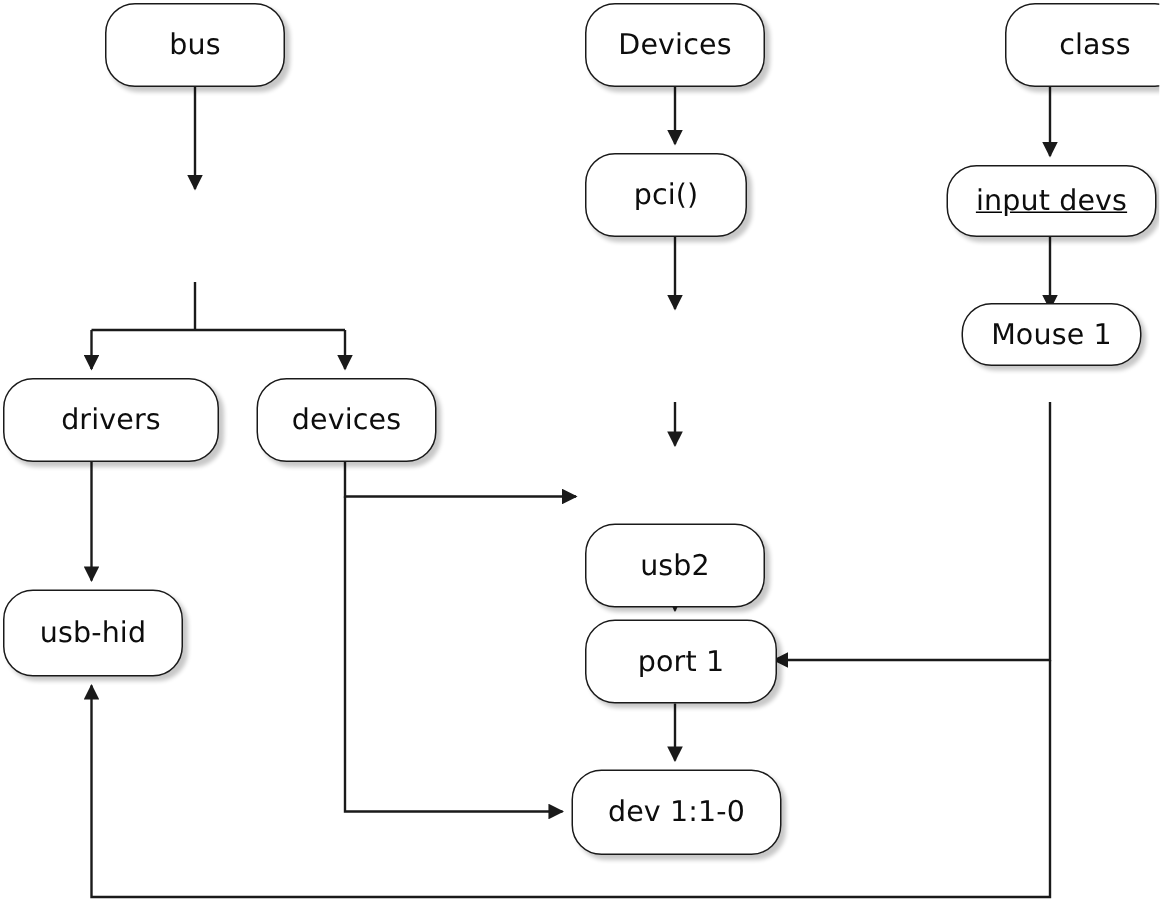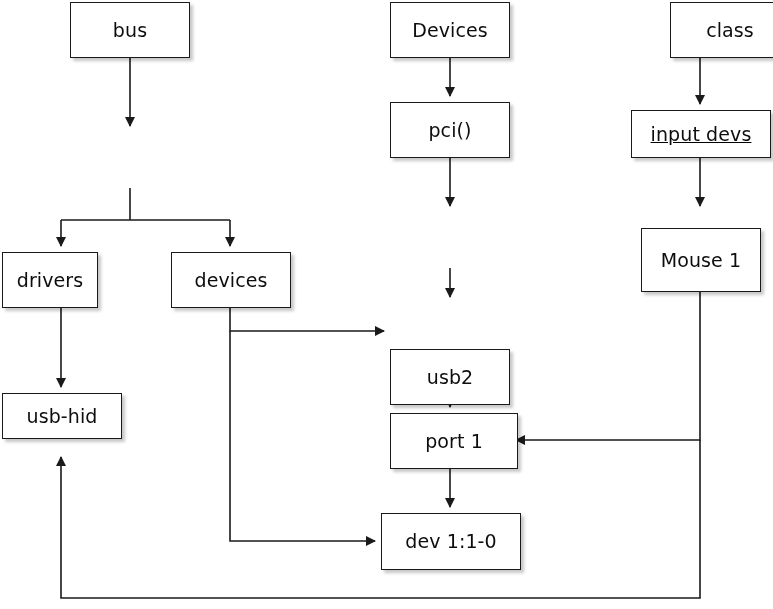--- a/index.html
+++ b/index.html
@@ -24,21 +24,21 @@
     top: 0;
     width: 773px;
     height: 609px;
     pointer-events: none;
   }
   .node {
     position: absolute;
     box-sizing: border-box;
     background: #ffffff;
     border: 1.4px solid #1a1a1a;
-    border-radius: 0;
+    border-radius: 20px;
     display: flex;
     align-items: center;
     justify-content: center;
     box-shadow: 3px 3px 3px rgba(0,0,0,0.22);
     z-index: 2;
   }
   .node .label {
     font-family: "DejaVu Sans", sans-serif;
     font-size: 19px;
     color: #0d0d0d;
@@ -94,37 +94,37 @@
 
       <path d="M 700 440 L 700 598 L 61 598 L 61 457" marker-end="url(#arrow)"></path>
     </g>
   </svg>
 
   <div class="node" style="left:70px;  top:2px;   width:120px; height:56px;">
     <span class="label">bus</span>
   </div>
 
 
-  <div class="node" style="left:2px;   top:252px; width:96px; height:56px;">
+  <div class="node" style="left:2px;   top:252px; width:144px; height:56px;">
     <span class="label">drivers</span>
   </div>
 
   <div class="node" style="left:171px; top:252px; width:120px; height:56px;">
     <span class="label">devices</span>
   </div>
 
-  <div class="node" style="left:2px;   top:393px; width:120px; height:46px;">
+  <div class="node" style="left:2px;   top:393px; width:120px; height:58px;">
     <span class="label">usb-hid</span>
   </div>
 
   <div class="node" style="left:390px; top:2px;   width:120px; height:56px;">
     <span class="label">Devices</span>
   </div>
 
-  <div class="node" style="left:390px; top:102px; width:120px; height:56px;">
+  <div class="node" style="left:390px; top:102px; width:108px; height:56px;">
     <span class="label">pci()</span>
   </div>
 
 
   <div class="node" style="left:390px; top:303px; width:120px; height:56px;margin-top:46px;">
     <span class="label">usb2</span>
   </div>
 
   <div class="node" style="left:390px; top:413px; width:128px; height:56px;">
     <span class="label">port 1</span>
@@ -135,17 +135,17 @@
   </div>
 
   <div class="node" style="left:670px; top:2px;   width:120px; height:56px;">
     <span class="label">class</span>
   </div>
 
   <div class="node" style="left:631px; top:110px; width:140px; height:48px;text-decoration:underline;">
     <span class="label">input devs</span>
   </div>
 
-  <div class="node" style="left:641px; top:228px; width:120px; height:64px;">
+  <div class="node" style="left:641px; top:202px; width:120px; height:42px;">
     <span class="label">Mouse 1</span>
   </div>
 
 </div>
 
 </body></html>

